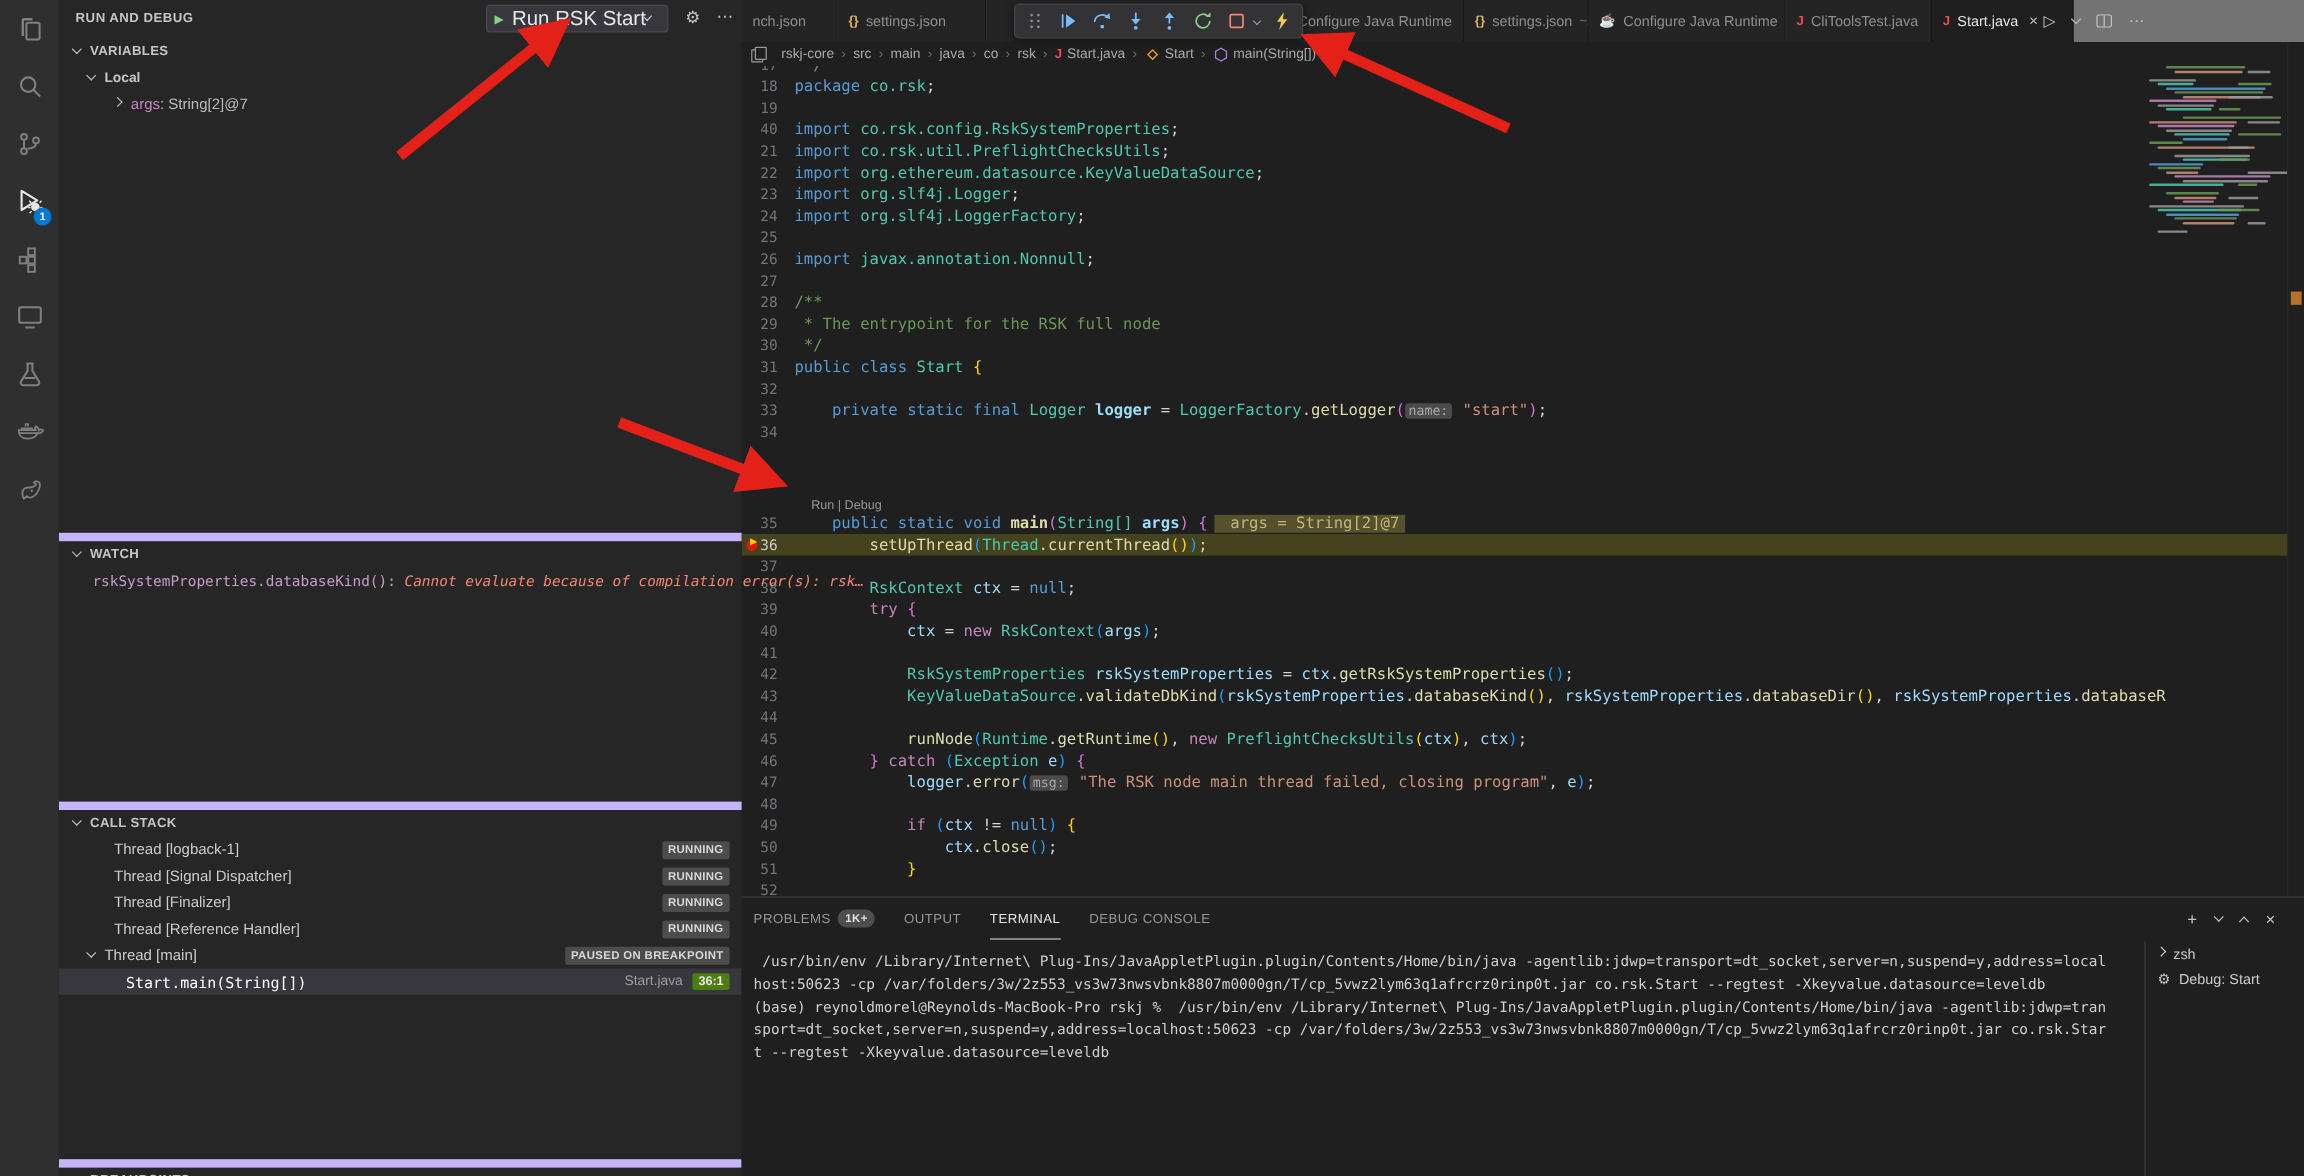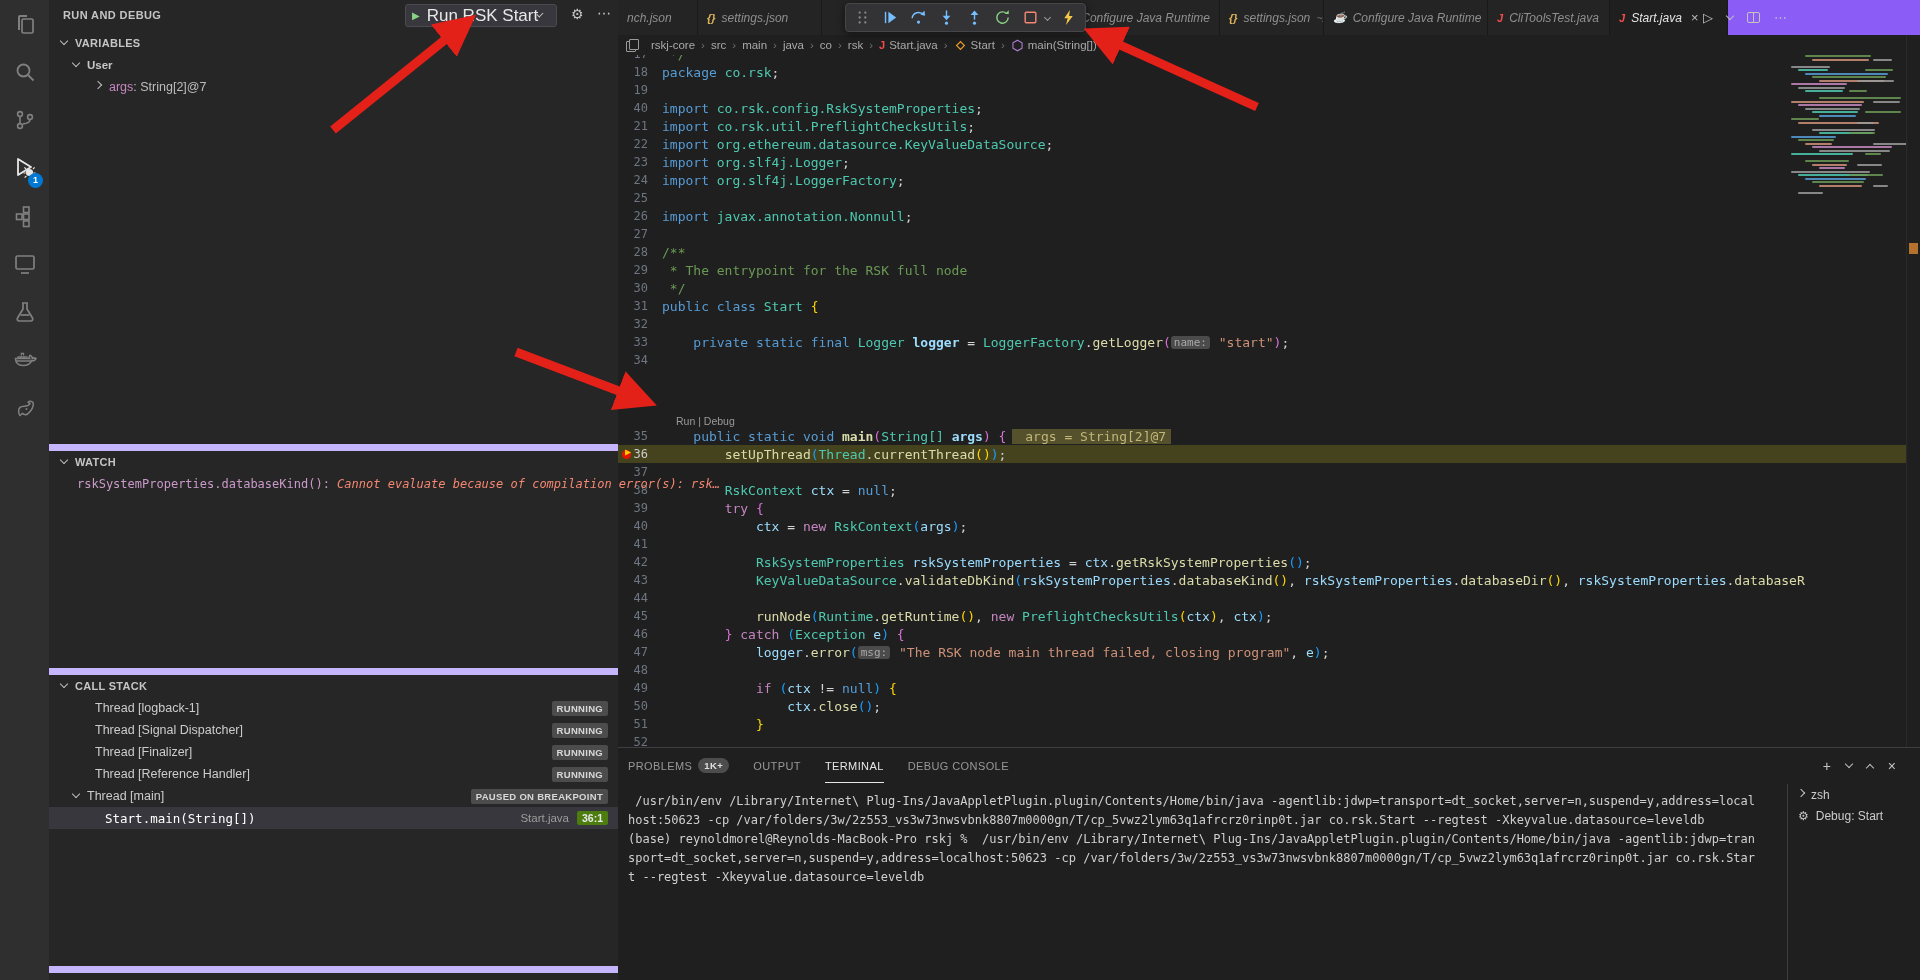--- a/index.html
+++ b/index.html
@@ -34,21 +34,21 @@
   .watch-err { font-family:"DejaVu Sans Mono", monospace; font-size:12px; color:#f48771; font-style:italic; }
   .badge { background:#4c4c4c; color:#d8d8d8; font-size:9.5px; font-weight:700; padding:2px 5px; border-radius:2px; letter-spacing:.3px; }
   .thr-row { height:22px; display:flex; align-items:center; padding-left:46px; padding-right:10px; font-size:12.5px; color:#cccccc; cursor:pointer; }
   .thr-row .sp { flex:1; }
   .frame-row { height:22px; background:#37373d; display:flex; align-items:center; padding-left:56px; padding-right:10px; font-size:12.5px; color:#ffffff; cursor:pointer; font-family:"DejaVu Sans Mono", monospace; }
   .frame-file { color:#9d9d9d; font-size:11.5px; margin-left:auto; margin-right:8px; font-family:"Liberation Sans",sans-serif; }
   .frame-loc { background:#4d7c0f; color:#e8e8e8; font-size:10.5px; font-weight:700; padding:1px 5px; border-radius:2px; font-family:"Liberation Sans",sans-serif; }
 
   
   .editor { position:absolute; left:618px; top:0; right:0; height:747px; background:#1f1f1f; overflow:hidden; }
-  .tabbar { position:absolute; left:0; top:0; right:0; height:35px; background:#8b5cf6; display:flex; z-index:2;font-style:italic; }
+  .tabbar { position:absolute; left:0; top:0; right:0; height:35px; background:#737373; display:flex; z-index:2; }
   .tab { height:35px; display:flex; align-items:center; padding:0 9px; border-right:1px solid #191919; background:#242424; color:#8f8f8f; font-size:12px; cursor:pointer; white-space:nowrap; overflow:hidden; }
   .tab.active { background:#1f1f1f; color:#e4e4e4; }
   .tab.tail { justify-content:flex-end; }
   .tab .ticon { margin-right:6px; font-size:11px; }
   .json-ic { color:#dbb35b; font-weight:700; }
   .java-ic { color:#f14c4c; font-weight:700; font-size:12px; }
   .cup-ic { color:#bdbdbd; font-size:12px; }
   .tab .desc { margin-left:6px; font-size:11px; color:#767676; }
   .tab .close { margin-left:9px; color:#bdbdbd; font-size:13px; }
   .tab-actions { position:absolute; left:1085px; top:0; height:35px; display:flex; align-items:center; gap:14px; color:#c5c5c5; z-index:2; }
@@ -205,21 +205,21 @@
       <span class="sb-dots">⋯</span>
     </div>
 
     <div class="section" style="top:32px;">
       <div class="sec-head">
         <span class="chev"></span>
         <span>VARIABLES</span>
       </div>
       <div class="tree-row" style="padding-left:24px; font-weight:700; font-size:11.5px;">
         <span class="chev"></span>
-        <span>User</span>
+        <span>Local</span>
       </div>
       <div class="tree-row" style="padding-left:46px;">
         <span class="chev r"></span>
         <span class="mauve">args</span>
         <span style="color:#bdbdbd">: String[2]@7</span>
       </div>
     </div>
 
     <div class="section bordered" style="top:444px;">
       <div class="sec-head">

